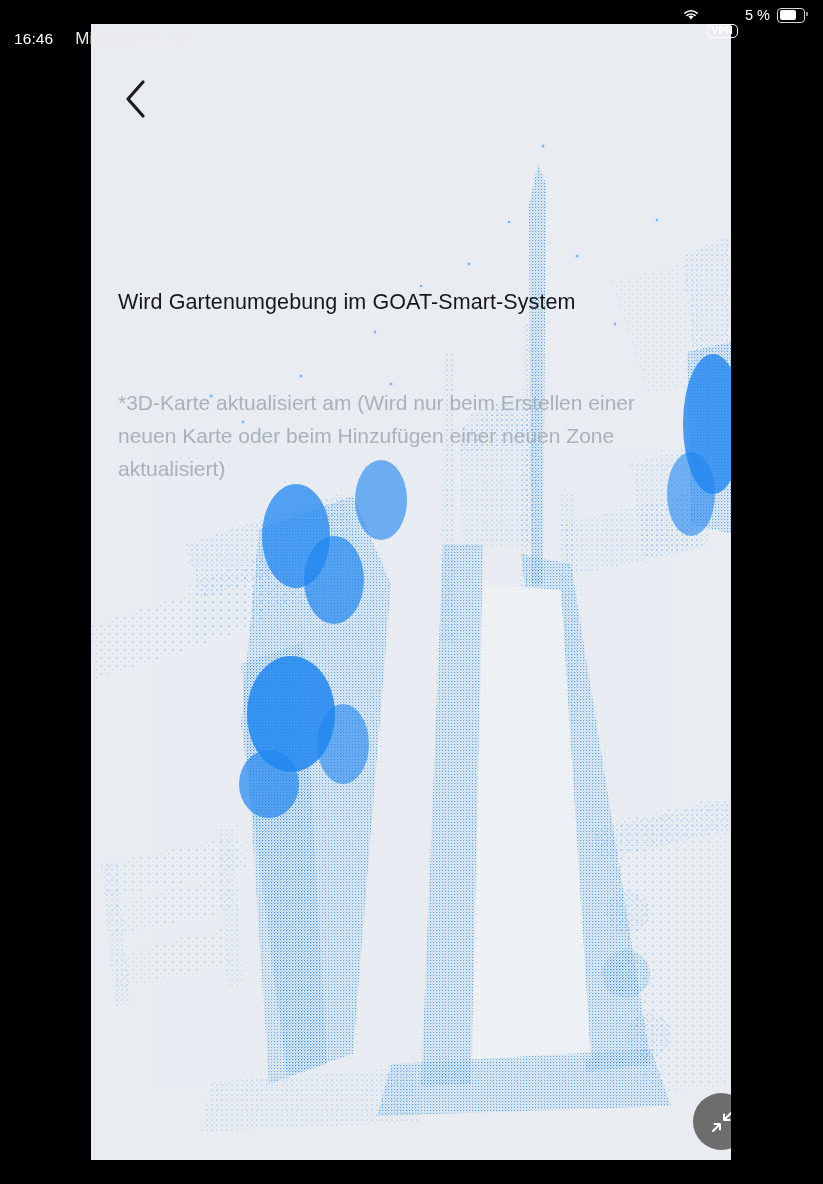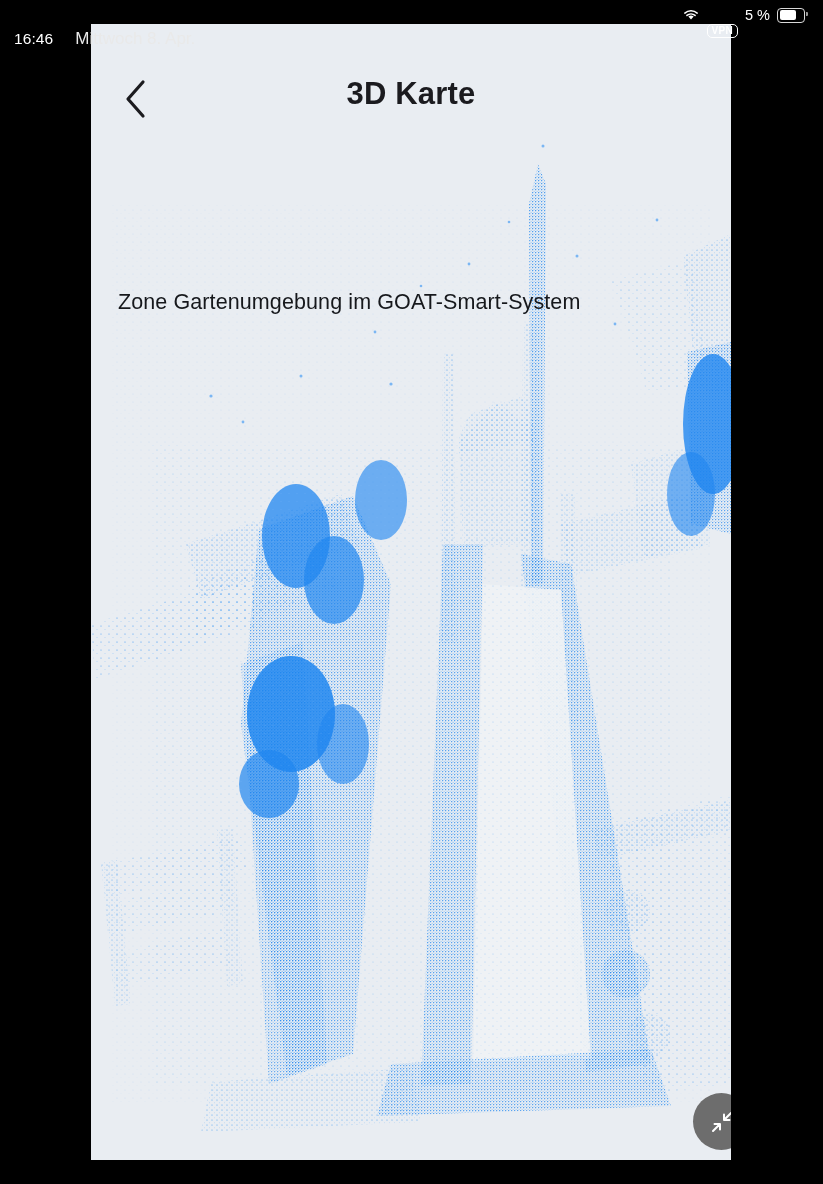--- a/index.html
+++ b/index.html
@@ -298,24 +298,24 @@
   </div>
 
   <div class="nav-bar overlay-text">
     <div class="back-btn">
       <span>
         <svg width="26" height="40" viewBox="0 0 26 40">
           <path d="M20 3 L5 20 L20 37" stroke="#1b1b1f" stroke-width="3.2" fill="none" stroke-linecap="round" stroke-linejoin="round"></path>
         </svg>
       </span>
     </div>
-    <div class="nav-title">3D Karte</div>
-  </div>
-
-  <div class="subtitle overlay-text">Zone Gartenumgebung im GOAT-Smart-System</div>
+  </div>
+
+  <div class="subtitle overlay-text">Wird Gartenumgebung im GOAT-Smart-System</div>
+  <div class="note overlay-text">*3D-Karte aktualisiert am (Wird nur beim Erstellen einer neuen Karte oder beim Hinzufügen einer neuen Zone aktualisiert)</div>
 
   <div class="fab">
     <span>
       <svg width="26" height="26" viewBox="0 0 26 26">
         <path d="M22 4 L15 11 M15 11 L20.5 11 M15 11 L15 5.5" stroke="#ffffff" stroke-width="2" fill="none" stroke-linecap="round" stroke-linejoin="round"></path>
         <path d="M4 22 L11 15 M11 15 L5.5 15 M11 15 L11 20.5" stroke="#ffffff" stroke-width="2" fill="none" stroke-linecap="round" stroke-linejoin="round"></path>
       </svg>
     </span>
   </div>
 </div>

